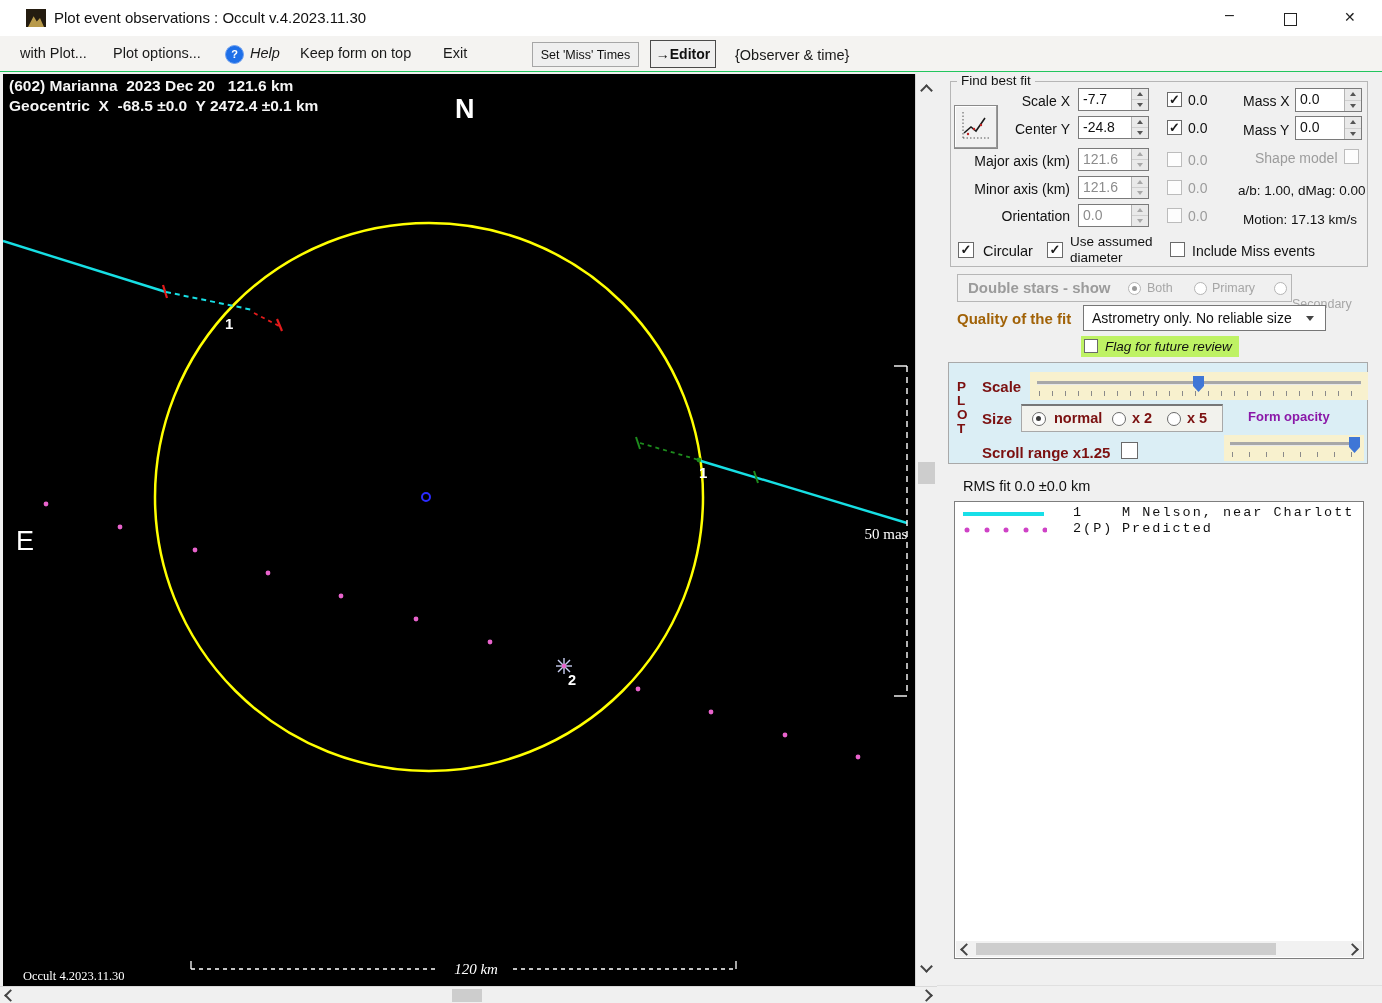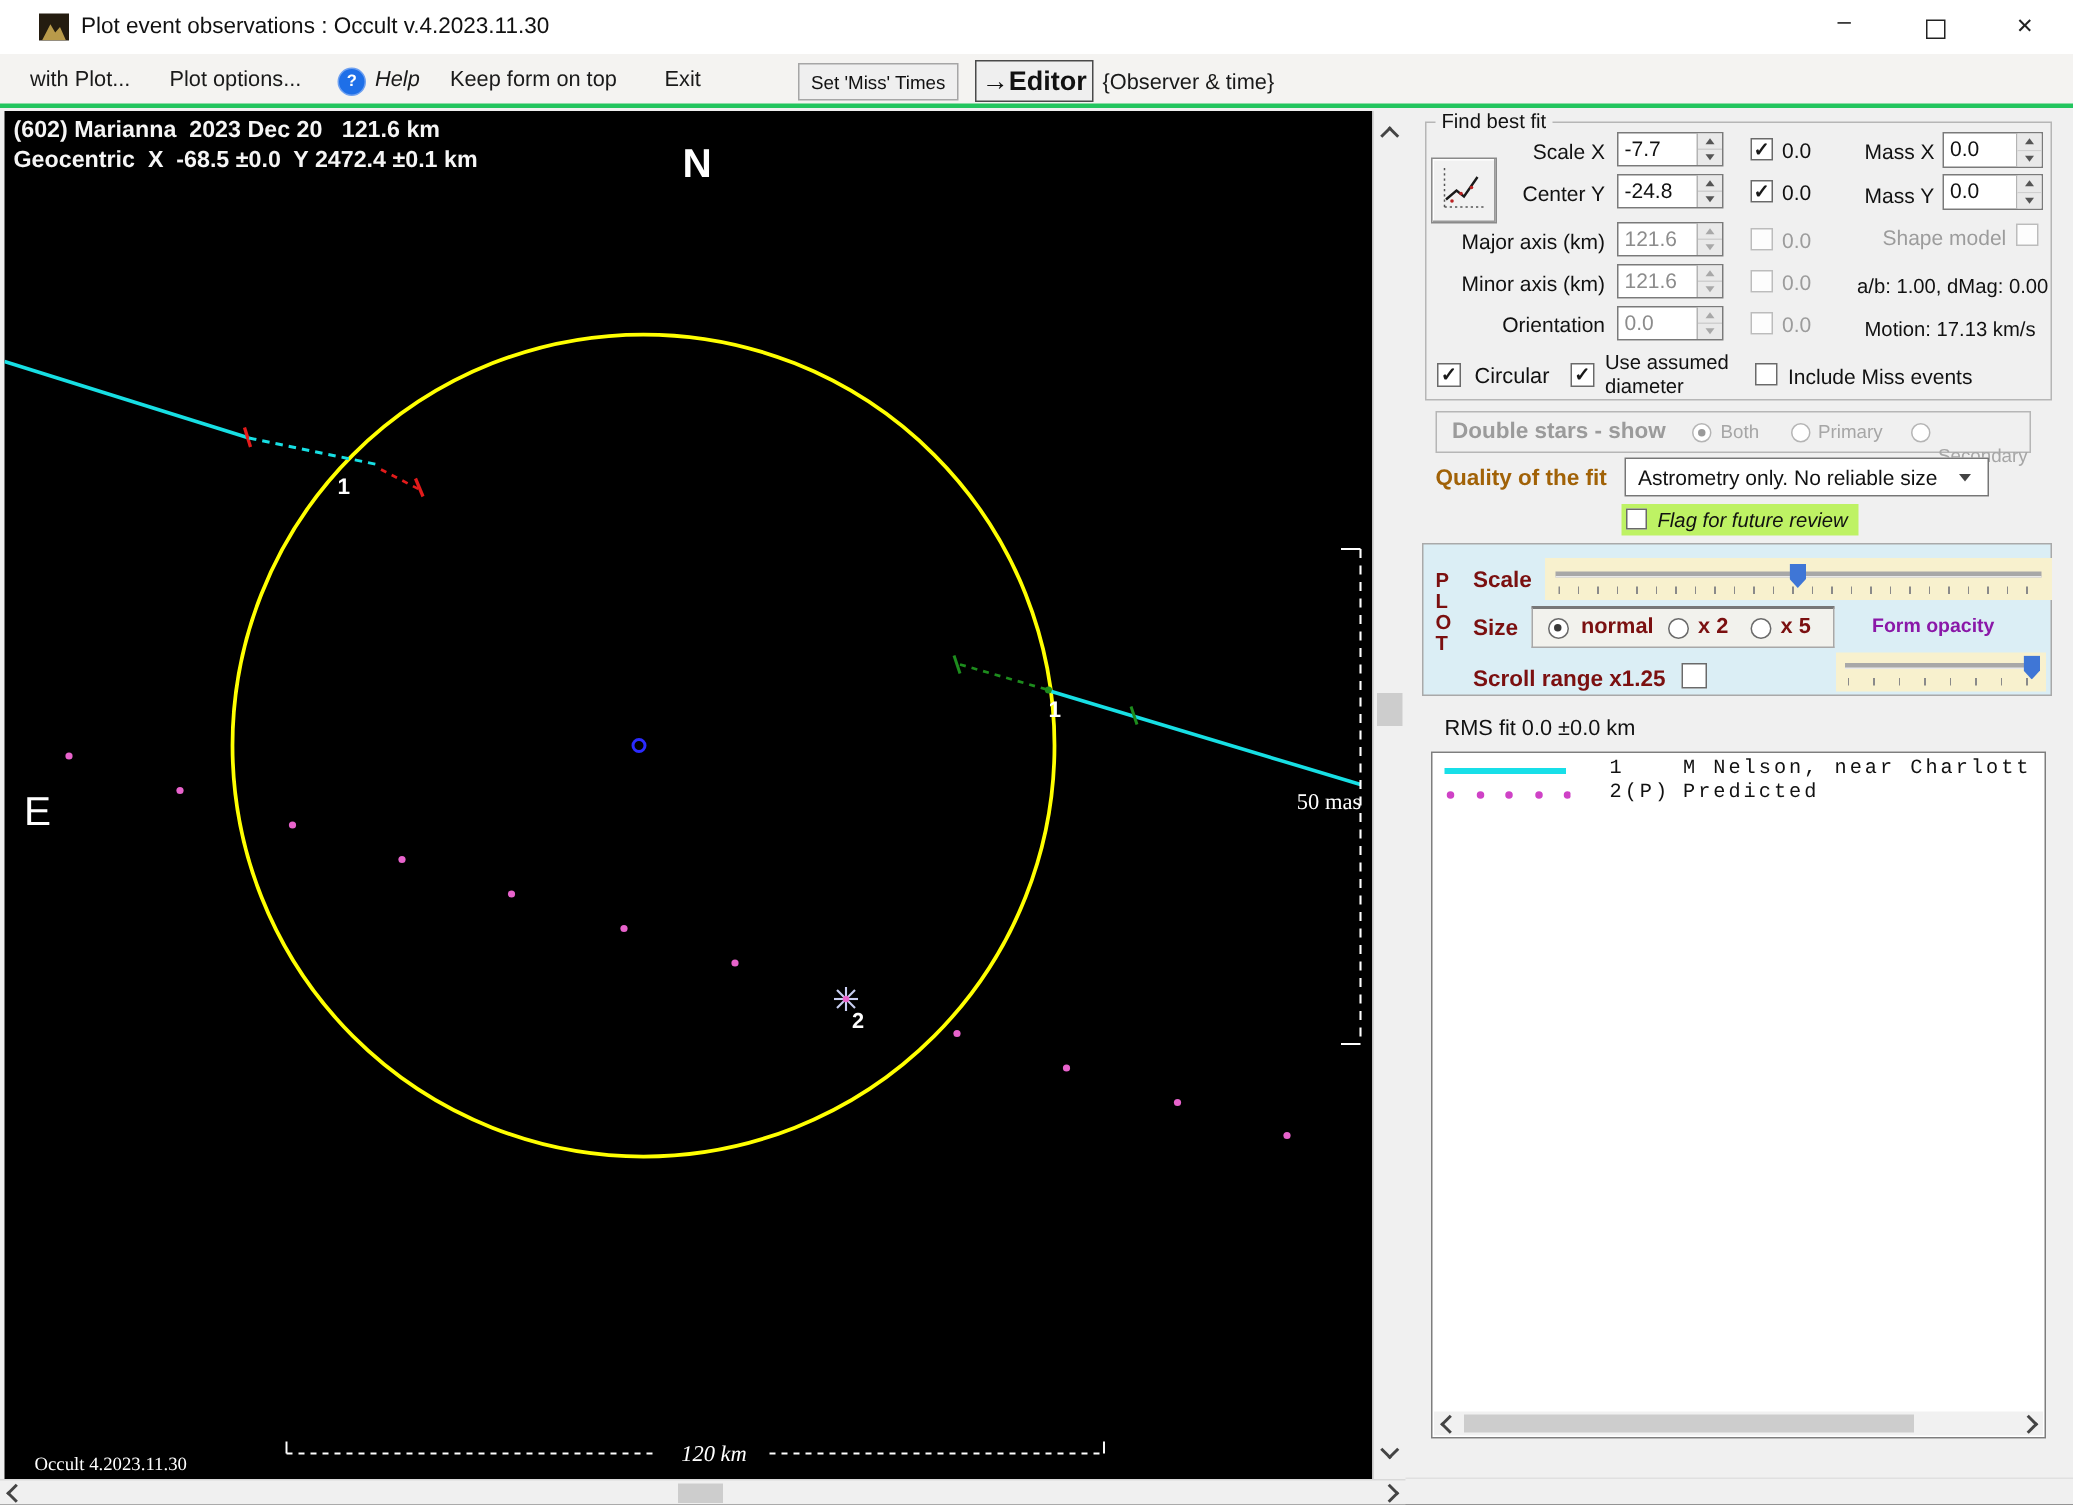--- a/index.html
+++ b/index.html
@@ -2,21 +2,21 @@
 <html><head>
 <meta charset="utf-8">
 <style>
   html,body{margin:0;padding:0;}
   body{width:1382px;height:1003px;overflow:hidden;font-family:"Liberation Sans",sans-serif;background:#f0f0f0;}
   #app{position:relative;width:1382px;height:1003px;background:#f0f0f0;outline:1px solid #8a8a8a;}
   .abs{position:absolute;}
   .ws{white-space:pre;}
   
   #titlebar{left:0;top:0;width:1382px;height:36px;background:#ffffff;}
-  #menubar{left:0;top:36px;width:1382px;height:36px;background:#f4f3f1;border-bottom:3px solid #22c55e;box-sizing:border-box;}
+  #menubar{left:0;top:36px;width:1382px;height:36px;background:#f4f3f1;border-bottom:1px solid #22c55e;box-sizing:border-box;}
   .menu-item{top:9px;font-size:14.5px;color:#1a1a1a;cursor:default;}
   .btn{box-sizing:border-box;background:#efefef;border:1px solid #a6a6a6;text-align:center;color:#111;}
   
   #plot{left:3px;top:74px;width:912px;height:912px;background:#000;}
   
   .sb{background:#f0f0f0;}
   .thumb{background:#cdcdcd;}
   .chev{position:absolute;width:7px;height:7px;border-left:2px solid #444;border-bottom:2px solid #444;}
   .chev.left{transform:rotate(45deg);}
   .chev.right{transform:rotate(225deg);}
@@ -76,21 +76,21 @@
   </div>
 
   <div class="abs" id="menubar">
     <span class="abs menu-item" style="left:20px;">with Plot...</span>
     <span class="abs menu-item" style="left:113px;">Plot options...</span>
     <span class="abs" style="left:225px;top:9px;width:17px;height:17px;border-radius:50%;background:#1e6fe8;border:1px solid #6ea0f0;color:#fff;font-size:11px;font-weight:bold;text-align:center;line-height:17px;"><i style="font-style:normal">?</i></span>
     <span class="abs menu-item" style="left:250px;font-style:italic;">Help</span>
     <span class="abs menu-item" style="left:300px;">Keep form on top</span>
     <span class="abs menu-item" style="left:443px;">Exit</span>
     <div class="abs btn" style="left:532px;top:6px;width:107px;height:25px;font-size:12.5px;line-height:24px;">Set 'Miss' Times</div>
-    <div class="abs btn" style="left:650px;top:4px;width:79px;height:28px;font-size:18px;font-weight:bold;line-height:26px;border-color:#4a4a4a;">→Editor</div>
+    <div class="abs btn" style="left:650px;top:4px;width:66px;height:28px;font-size:14px;font-weight:bold;line-height:26px;border-color:#4a4a4a;">→Editor</div>
     <span class="abs menu-item" style="left:735px;top:11px;">{Observer &amp; time}</span>
   </div>
 
   <div class="abs" id="plot">
     <svg width="912" height="912" viewBox="0 0 912 912">
 
       <text x="6" y="17" fill="#f5f5f5" font-size="15.5" font-weight="bold" style="white-space:pre">(602) Marianna  2023 Dec 20   121.6 km</text>
       <text x="6" y="37" fill="#f5f5f5" font-size="15.5" font-weight="bold" style="white-space:pre">Geocentric  X  -68.5 ±0.0  Y 2472.4 ±0.1 km</text>
       <text x="452" y="44" fill="#fff" font-size="27" font-weight="bold">N</text>
       <text x="13" y="476" fill="#fff" font-size="27">E</text>
@@ -256,21 +256,21 @@
   <span class="abs lbl" style="left:1243px;top:212px;font-size:13.5px;text-align:right;">Motion: 17.13 km/s</span>
 
   <span class="abs cb checked" style="left:958px;top:242px;width:16px;height:16px;"></span>
   <span class="abs lbl" style="left:983px;top:243px;font-size:14.5px;">Circular</span>
   <span class="abs cb checked" style="left:1047px;top:242px;width:16px;height:16px;"></span>
   <span class="abs lbl" style="left:1070px;top:234px;font-size:13.5px;">Use assumed</span>
   <span class="abs lbl" style="left:1070px;top:250px;font-size:13.5px;">diameter</span>
   <span class="abs cb" style="left:1170px;top:242px;width:15px;height:15px;"></span>
   <span class="abs lbl" style="left:1192px;top:243px;">Include Miss events</span>
 
-  <div class="abs gbox" style="left:957px;top:274px;width:397px;height:28px;padding-left:25px;">
+  <div class="abs gbox" style="left:957px;top:274px;width:335px;height:28px;padding-left:25px;">
     <span class="abs" style="left:10px;top:4px;font-size:15px;font-weight:bold;color:#9b9b9b;">Double stars - show</span>
     <span class="rad sel dis" style="left:170px;top:7px;"></span>
     <span class="abs" style="left:189px;top:6px;font-size:12.5px;color:#a6a6a6;">Both</span>
     <span class="rad dis" style="left:236px;top:7px;"></span>
     <span class="abs" style="left:254px;top:6px;font-size:12.5px;color:#a6a6a6;">Primary</span>
     <span class="rad dis" style="left:316px;top:7px;"></span>
     <span class="abs" style="left:334px;top:6px;font-size:12.5px;color:#a6a6a6;margin-top:16px;">Secondary</span>
   </div>
 
   <span class="abs" style="left:957px;top:310px;font-size:15px;font-weight:bold;color:#a16207;">Quality of the fit</span>

